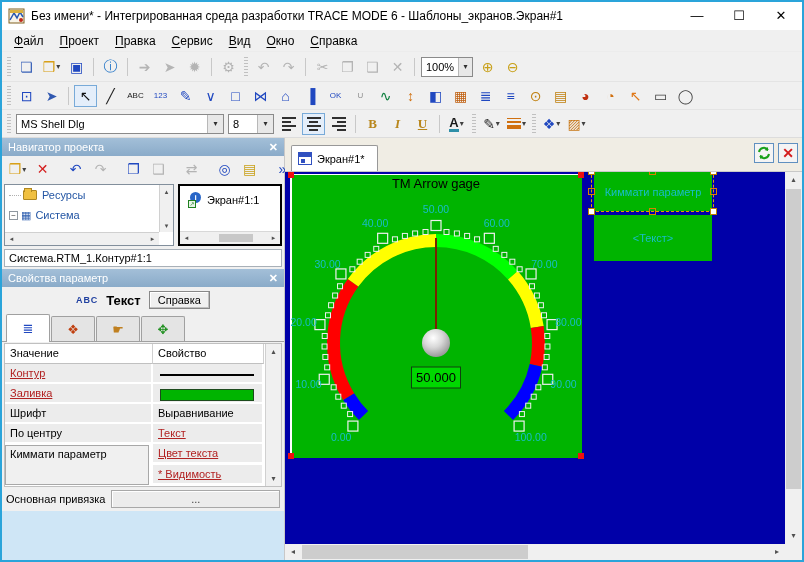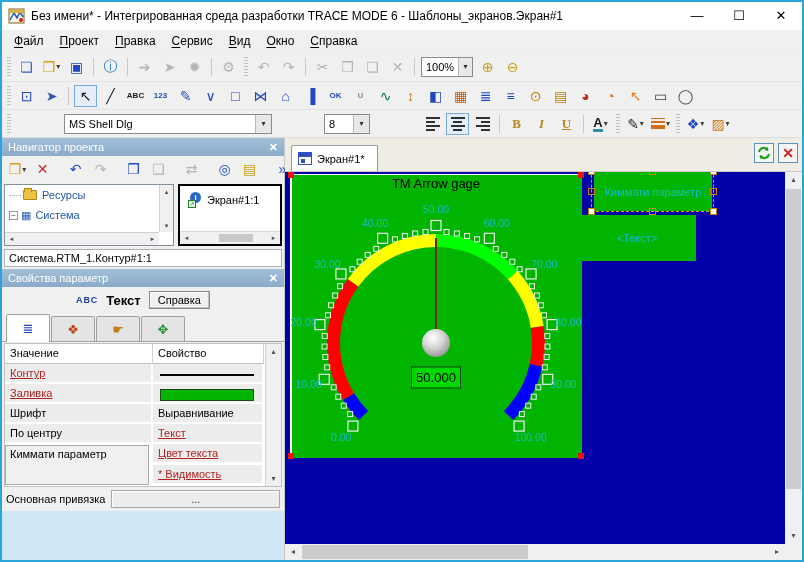--- a/index.html
+++ b/index.html
@@ -16,23 +16,23 @@
 
   
   .menubar { height: 22px; background: #f0f0f0; display: flex; align-items: center; padding-left: 4px; font-size: 12px; flex: 0 0 auto; border-bottom: 1px solid #ececec; }
   .menu-item { padding: 2px 8px; color: #000; }
   .menu-item u { text-underline-offset: 2px; }
 
   
   .toolbar { display: flex; align-items: center; background: #f0f0f0; flex: 0 0 auto; padding-left: 2px; }
   .tb1 { height: 30px; border-bottom: 1px solid #e4e4e4; }
   .tb2 { height: 28px; border-bottom: 1px solid #e4e4e4; }
-  .tb3 { height: 28px; border-bottom: 1px solid #dcdcdc; gap: 48px; }
+  .tb3 { height: 28px; border-bottom: 1px solid #dcdcdc; }
   .tbtn { min-width: 23px; height: 22px; display: inline-flex; align-items: center; justify-content: center; font-size: 14px; margin: 0 1px; border: 1px solid transparent; }
-  .tbtn.small-text { font-size: 8px; font-weight: bold; letter-spacing: 0; }
+  .tbtn.small-text { font-size: 8px; font-weight: normal; letter-spacing: 0; }
   .tbtn.disabled { color: #b4b4b4 !important; }
   .tbtn.pressed { border: 1px solid #78aad8; background: #e4eefa; }
   .tb-sep { width: 1px; height: 18px; background: #c8c8c8; margin: 0 4px; }
   .tb-grip { width: 4px; height: 20px; margin: 0 3px; background: repeating-linear-gradient(to bottom,#c0c0c0 0 1px, transparent 1px 3px); }
   .dd-arrow { font-size: 8px; color: #404040; margin-left: 1px; }
   .combo { background: #fff; border: 1px solid #8a8a8a; height: 20px; display: inline-flex; align-items: center; font-size: 11px; margin: 0 2px; }
   .combo .cv { padding: 0 4px; flex: 1 1 auto; }
   .combo .cd { width: 16px; height: 18px; background: #e8e8e8; border-left: 1px solid #b8b8b8; text-align: center; line-height: 18px; font-size: 8px; color: #303030; }
   .bars { display: inline-flex; flex-direction: column; gap: 2px; width: 14px; }
   .bars i { height: 2px; background: #303030; display: block; }
@@ -659,21 +659,21 @@
           <div class="sel-frame" style="left:306px;top:-2px;width:123px;height:42px"></div>
           <div class="h-w" style="left:303px;top:-4px"></div>
           <div class="h-o" style="left:364px;top:-4px"></div>
           <div class="h-w" style="left:425px;top:-4px"></div>
           <div class="h-o" style="left:303px;top:16px"></div>
           <div class="h-o" style="left:425px;top:16px"></div>
           <div class="h-w" style="left:303px;top:36px"></div>
           <div class="h-o" style="left:364px;top:36px"></div>
           <div class="h-w" style="left:425px;top:36px"></div>
 
-          <div class="obox" style="left:293px;top:43px;width:118px;height:46px">
+          <div class="obox" style="left:309px;top:43px;width:118px;height:46px">
             <span>&lt;Текст&gt;</span>
           </div>
         </div>
         <div class="vsb">
           <div class="a">▴</div>
           <div class="thumb"></div>
           <div class="a btm">▾</div>
         </div>
       </div>
 

